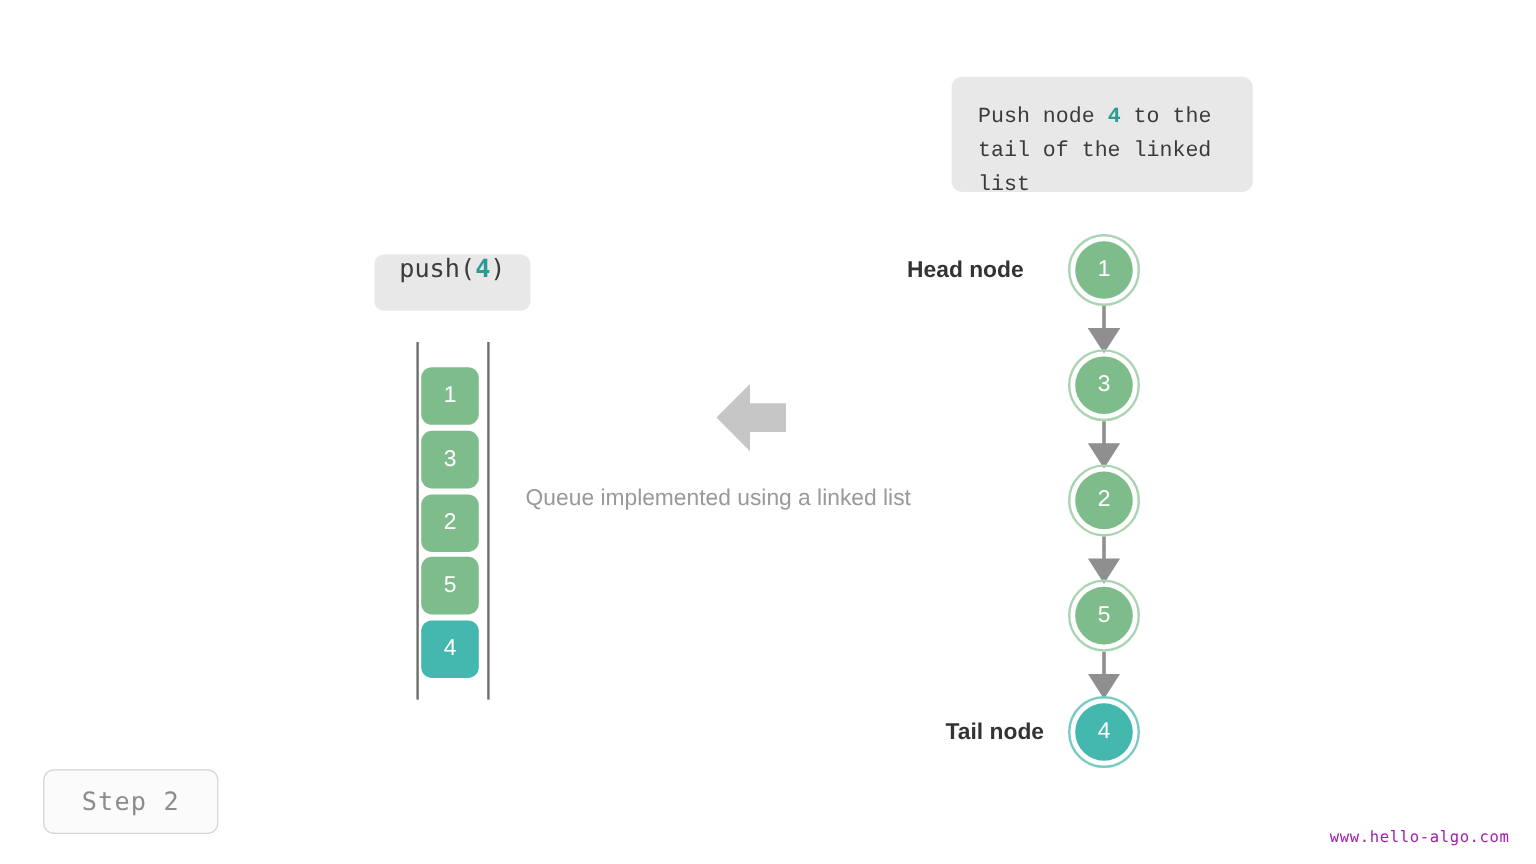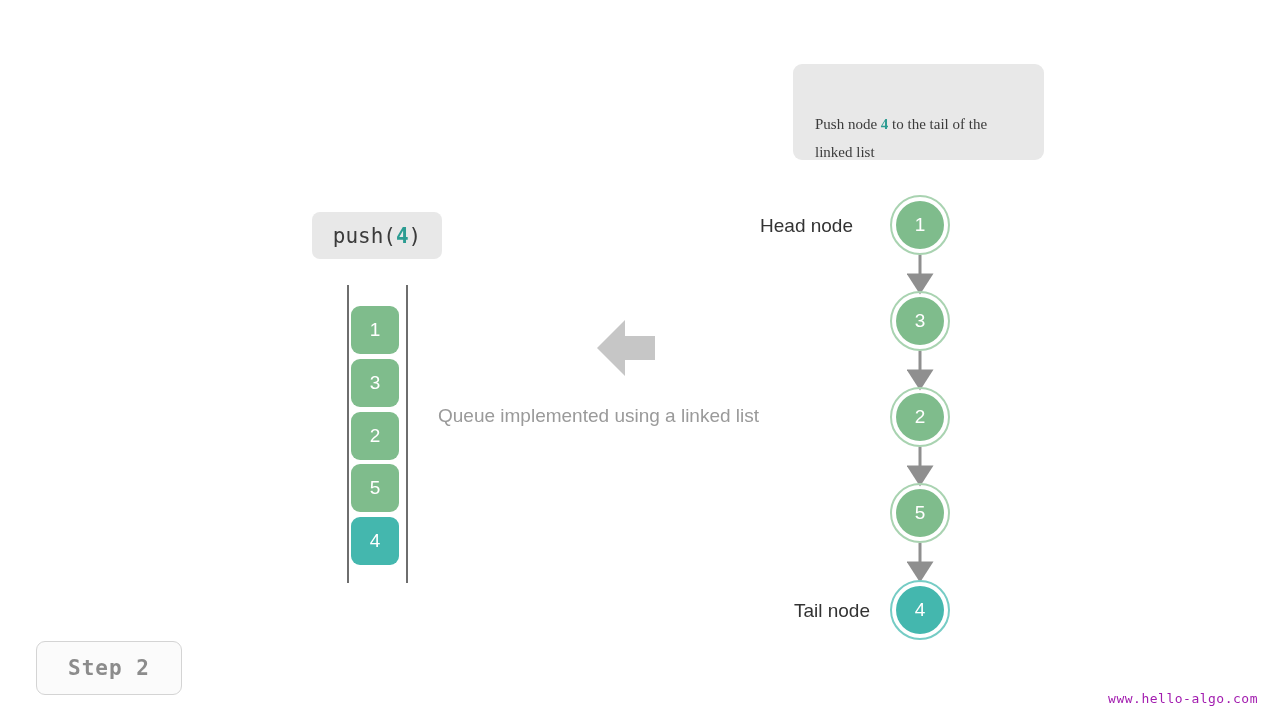--- a/index.html
+++ b/index.html
@@ -27,42 +27,41 @@
     left: 793px;
     top: 64px;
     width: 251px;
     height: 96px;
     background: #e8e8e8;
     border-radius: 9px;
     box-sizing: border-box;
     padding: 20px 22px 0 22px;
   }
   .callout-text {
-    font-size: 15px;
+    font-size: 18px;
     line-height: 28px;
     color: #3b3b3b;
-    font-family: Liberation Serif, serif;
-    margin-top: 26px;
+    font-family: Liberation Mono, monospace;
   }
   .accent {
     color: #2c9c92;
     font-weight: bold;
   }
 
   
   .push-chip {
     position: absolute;
     left: 312px;
     top: 212px;
     width: 130px;
     height: 47px;
     background: #e8e8e8;
     border-radius: 8px;
     display: flex;
-    align-items: center;
+    align-items: flex-start;
     justify-content: center;
   }
   .push-chip-text {
     font-family: "DejaVu Sans Mono", "Liberation Mono", monospace;
     font-size: 21px;
     color: #3b3b3b;
     letter-spacing: 0px;
   }
   .push-chip-text .accent { color: #2c9c92; font-weight: bold; }
 
@@ -135,21 +134,21 @@
     border-radius: 50%;
     display: flex;
     align-items: center;
     justify-content: center;
     color: #ffffff;
     font-size: 19px;
   }
   .node-label {
     position: absolute;
     font-size: 19px;
-    font-weight: normal;
+    font-weight: bold;
     color: #333333;
     text-align: right;
     white-space: nowrap;
   }
 
   
   .step-badge {
     position: absolute;
     left: 36px;
     top: 641px;
@@ -157,21 +156,21 @@
     height: 52px;
     border: 1px solid #d4d4d4;
     border-radius: 9px;
     background: #fbfbfb;
     display: flex;
     align-items: center;
     justify-content: center;
   }
   .step-text {
     font-family: "DejaVu Sans Mono", "Liberation Mono", monospace;
-    font-weight: bold;
+    font-weight: normal;
     font-size: 21px;
     color: #8c8c8c;
     letter-spacing: 1px;
   }
 
   
   .watermark {
     position: absolute;
     right: 22px;
     bottom: 14px;

